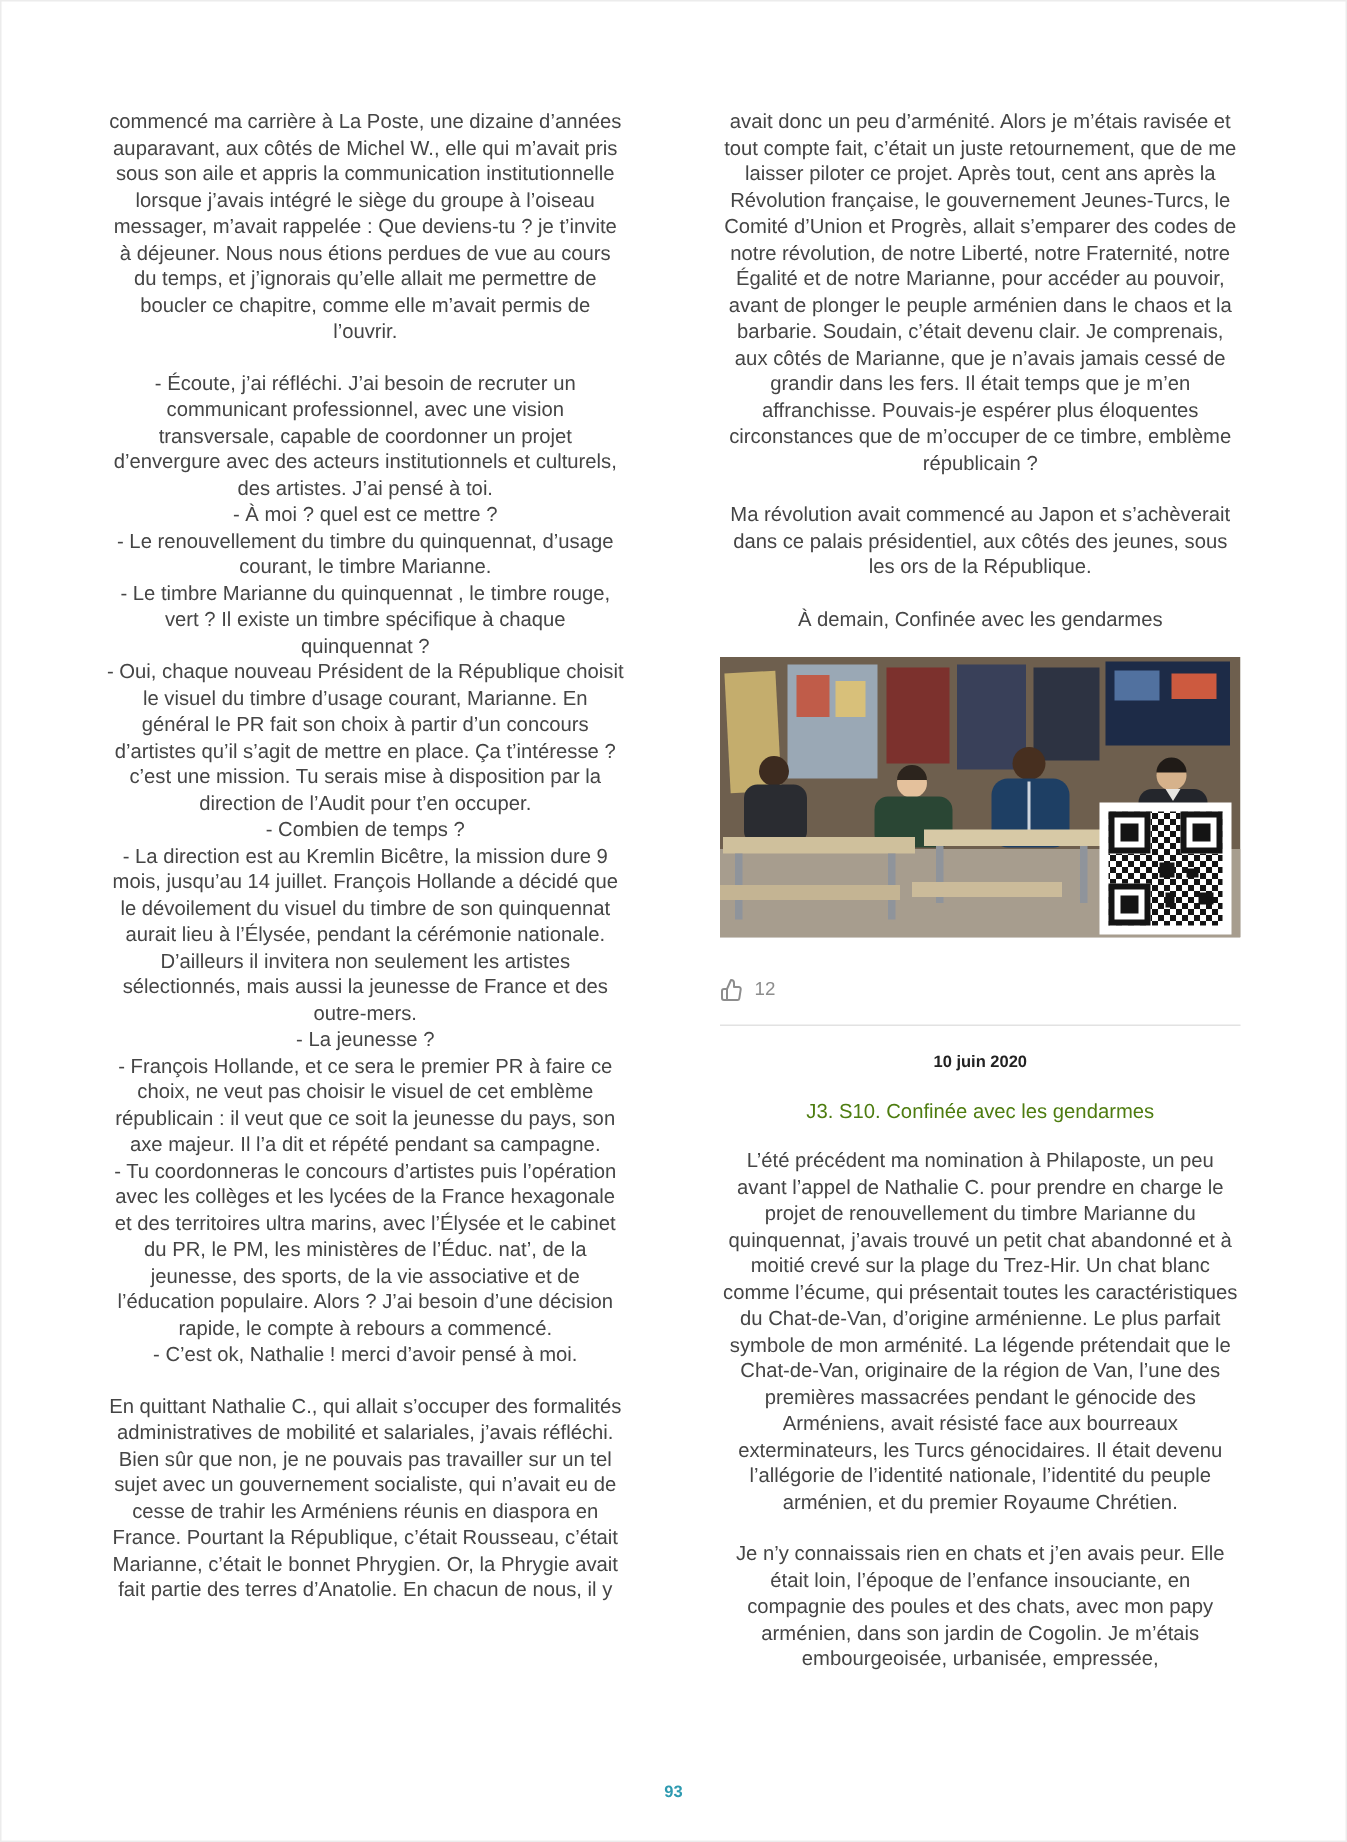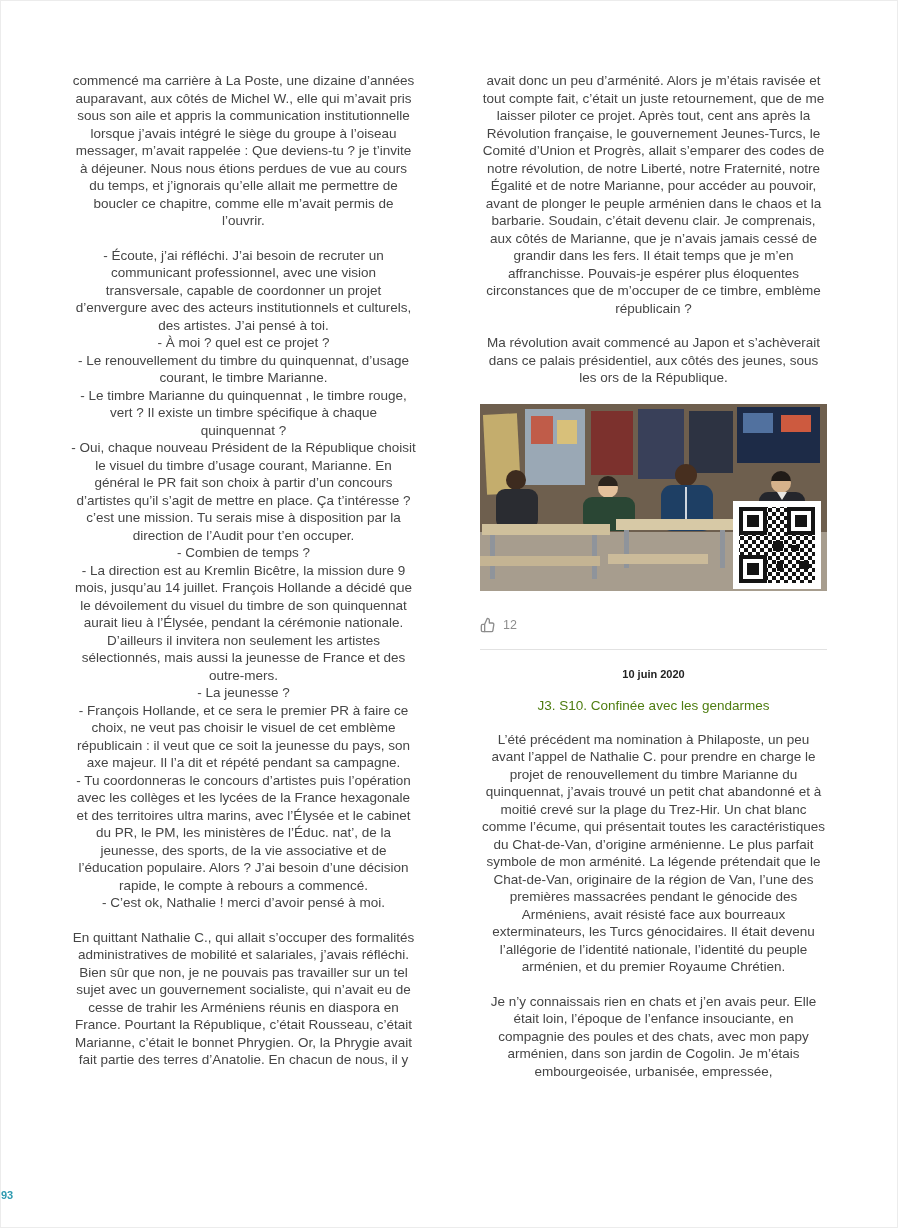--- a/index.html
+++ b/index.html
@@ -28,53 +28,54 @@
   .like-row {
     display:flex; align-items:center; gap:7px;
     margin-top:26px; color:#8d8d8d; font-size:12.5px; line-height:17px;
   }
   .like-btn { display:inline-flex; align-items:center; cursor:pointer; }
   .entry-divider { border:0; border-top:1px solid #e2e2e2; margin:15px 0 0 0; }
   .entry-date { margin:16px 0 0 0; font-size:11px; font-weight:700; color:#222222; }
   .entry-title { margin:14px 0 16px 0; color:#4d7c0f; }
   .page-number {
     position:absolute; left:0; right:0; bottom:26px;
-    text-align:left; font-size:11px; font-weight:700; color:#2e9ab0;
+    text-align:center; font-size:11px; font-weight:700; color:#2e9ab0;
   }
 </style>
 </head>
 <body>
 
 <div class="page">
   <div class="columns">
 
     <div class="col">
       <p class="para">commencé ma carrière à La Poste, une dizaine d’années auparavant, aux côtés de Michel W., elle qui m’avait pris sous son aile et appris la communication institutionnelle lorsque j’avais intégré le siège du groupe à l’oiseau messager, m’avait rappelée : Que deviens-tu ? je t’invite à déjeuner. Nous nous étions perdues de vue au cours du temps, et j’ignorais qu’elle allait me permettre de boucler ce chapitre, comme elle m’avait permis de l’ouvrir.</p>
       <div class="dialogue">
 
       <p>- Écoute, j’ai réfléchi. J’ai besoin de recruter un communicant professionnel, avec une vision transversale, capable de coordonner un projet d’envergure avec des acteurs institutionnels et culturels, des artistes. J’ai pensé à toi.</p>
-          <p>- À moi ? quel est ce projet ?</p>
+          <p>- À moi ? quel est ce mettre ?</p>
           <p>- Le renouvellement du timbre du quinquennat, d’usage courant, le timbre Marianne.</p>
           <p>- Le timbre Marianne du quinquennat , le timbre rouge, vert ? Il existe un timbre spécifique à chaque quinquennat ?</p>
           <p>- Oui, chaque nouveau Président de la République choisit le visuel du timbre d’usage courant, Marianne. En général le PR fait son choix à partir d’un concours d’artistes qu’il s’agit de mettre en place. Ça t’intéresse ? c’est une mission. Tu serais mise à disposition par la direction de l’Audit pour t’en occuper.</p>
           <p>- Combien de temps ?</p>
           <p>- La direction est au Kremlin Bicêtre, la mission dure 9 mois, jusqu’au 14 juillet. François Hollande a décidé que le dévoilement du visuel du timbre de son quinquennat aurait lieu à l’Élysée, pendant la cérémonie nationale. D’ailleurs il invitera non seulement les artistes sélectionnés, mais aussi la jeunesse de France et des outre-mers.</p>
           <p>- La jeunesse ?</p>
           <p>- François Hollande, et ce sera le premier PR à faire ce choix, ne veut pas choisir le visuel de cet emblème républicain : il veut que ce soit la jeunesse du pays, son axe majeur. Il l’a dit et répété pendant sa campagne.</p>
           <p>- Tu coordonneras le concours d’artistes puis l’opération avec les collèges et les lycées de la France hexagonale et des territoires ultra marins, avec l’Élysée et le cabinet du PR, le PM, les ministères de l’Éduc. nat’, de la jeunesse, des sports, de la vie associative et de l’éducation populaire. Alors ? J’ai besoin d’une décision rapide, le compte à rebours a commencé.</p>
           <p>- C’est ok, Nathalie ! merci d’avoir pensé à moi.</p>
         </div>
       <p class="para">En quittant Nathalie C., qui allait s’occuper des formalités administratives de mobilité et salariales, j’avais réfléchi. Bien sûr que non, je ne pouvais pas travailler sur un tel sujet avec un gouvernement socialiste, qui n’avait eu de cesse de trahir les Arméniens réunis en diaspora en France. Pourtant la République, c’était Rousseau, c’était Marianne, c’était le bonnet Phrygien. Or, la Phrygie avait fait partie des terres d’Anatolie. En chacun de nous, il y</p>
     </div>
 
     <div class="col">
       <div>
 
       <p class="para">avait donc un peu d’arménité. Alors je m’étais ravisée et tout compte fait, c’était un juste retournement, que de me laisser piloter ce projet. Après tout, cent ans après la Révolution française, le gouvernement Jeunes-Turcs, le Comité d’Union et Progrès, allait s’emparer des codes de notre révolution, de notre Liberté, notre Fraternité, notre Égalité et de notre Marianne, pour accéder au pouvoir, avant de plonger le peuple arménien dans le chaos et la barbarie. Soudain, c’était devenu clair. Je comprenais, aux côtés de Marianne, que je n’avais jamais cessé de grandir dans les fers. Il était temps que je m’en affranchisse. Pouvais-je espérer plus éloquentes circonstances que de m’occuper de ce timbre, emblème républicain ?</p>
           <p class="para">Ma révolution avait commencé au Japon et s’achèverait dans ce palais présidentiel, aux côtés des jeunes, sous les ors de la République.</p>
+          <p class="para">À demain, Confinée avec les gendarmes</p>
         </div>
 
       <div class="photo">
         <svg viewBox="0 0 347 187" width="347" height="187" preserveAspectRatio="none">
           <defs>
             <pattern id="qrp" width="8" height="8" patternUnits="userSpaceOnUse">
               <rect width="8" height="8" fill="#ffffff"></rect>
               <rect width="4" height="4" fill="#141414"></rect>
               <rect x="4" y="4" width="4" height="4" fill="#141414"></rect>
             </pattern>

